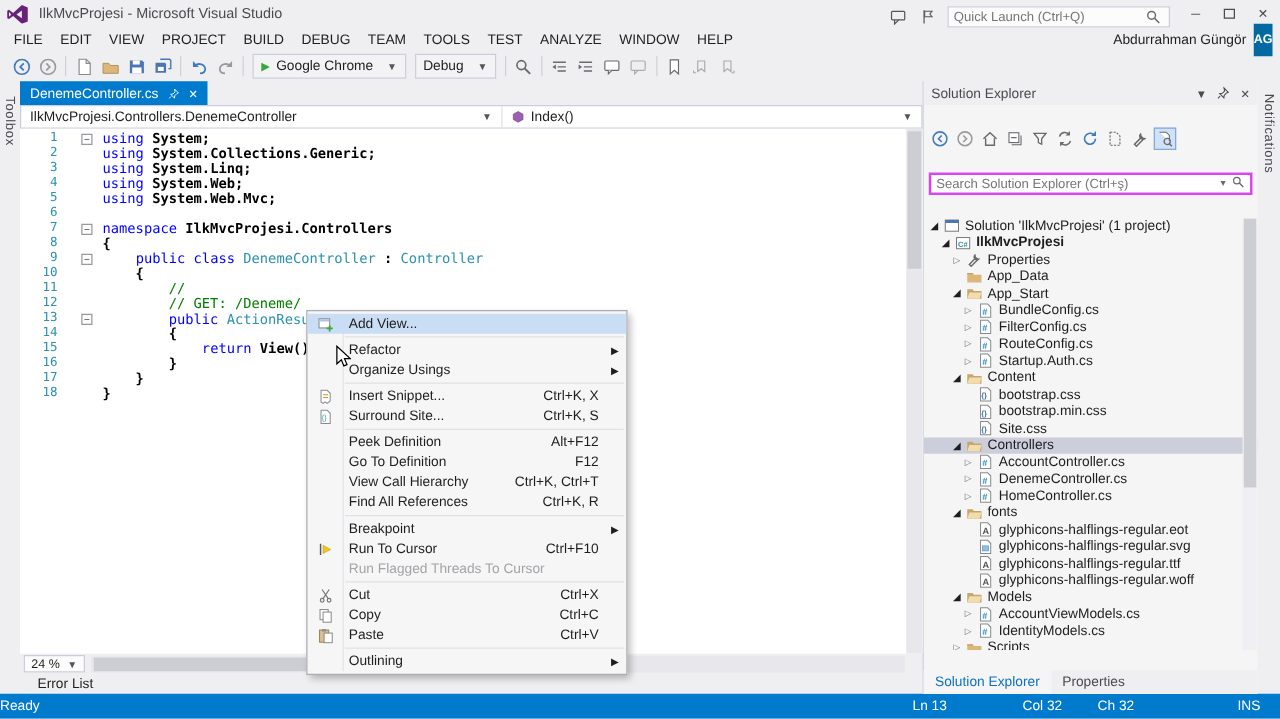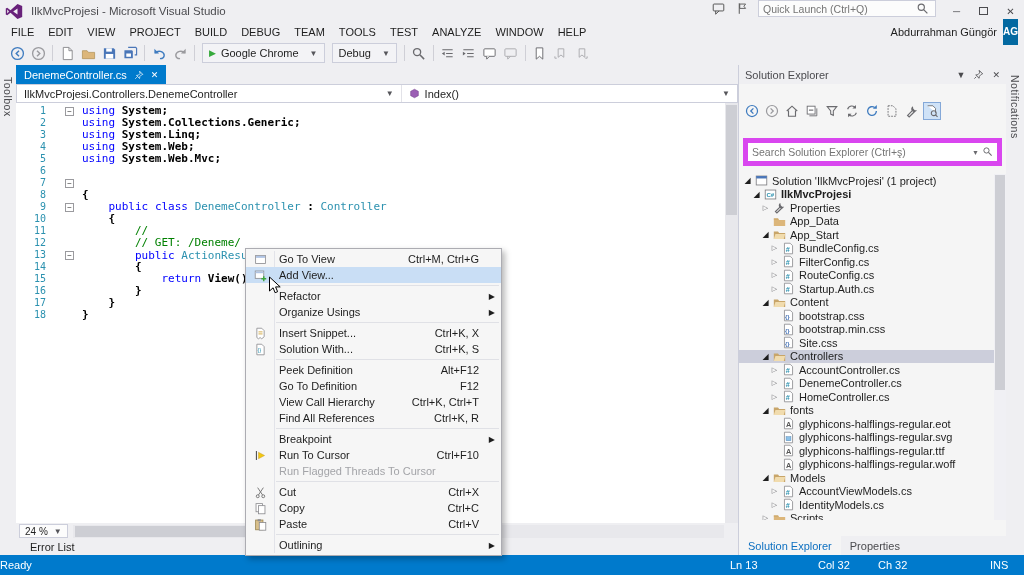--- a/index.html
+++ b/index.html
@@ -4,21 +4,21 @@
 <style>
   *{margin:0;padding:0;box-sizing:border-box;}
   html,body{width:1024px;height:575px;overflow:hidden;background:#EFEFF2;
     font-family:"Liberation Sans",sans-serif;font-size:11px;color:#1E1E1E;}
   body{position:relative;}
 
   
   .titlebar{height:22px;display:flex;align-items:center;padding-left:5px;gap:5px;}
   .vs-logo svg{width:18px;height:15px;display:block;}
   .title{font-size:11.5px;color:#4B4B4F;margin-left:3px;}
-  .title-right{margin-left:auto;display:flex;align-items:flex-start;gap:7px;height:100%;}
+  .title-right{margin-left:auto;display:flex;align-items:flex-end;gap:7px;height:100%;}
   .tb-ic{width:17px;height:17px;display:flex;align-items:center;justify-content:center;}
   .tb-ic svg{width:13px;height:13px;}
   .quick-launch{display:flex;align-items:center;border:1px solid #CCCEDB;background:#FCFCFC;height:17px;width:178px;padding:0 4px;gap:3px;}
   .quick-launch input{border:none;outline:none;flex:1;font-size:10.5px;color:#7A7A7E;background:transparent;font-family:"Liberation Sans",sans-serif;}
   .win-btns{display:flex;align-items:center;height:100%;}
   .win-btn{width:27px;height:100%;display:flex;align-items:center;justify-content:center;color:#4B4B4F;font-size:10px;}
   .maxi{width:9px;height:8px;border:1px solid #4B4B4F;display:inline-block;}
 
   
   .menubar{height:19px;display:flex;align-items:center;padding-left:4px;}
@@ -75,21 +75,21 @@
   
   .sol-exp{width:268px;background:#F5F5F5;display:flex;flex-direction:column;border-left:1px solid #CCCEDB;gap:16px;}
   .panel-header{height:19px;display:flex;align-items:center;padding:0 6px;color:#4B4B4F;background:#EFEFF2;}
   .ph-icons{margin-left:auto;display:flex;gap:8px;align-items:center;font-size:9px;color:#4B4B4F;}
   .ph-icons svg{width:11px;height:11px;display:block;}
   .panel-toolbar{height:21px;display:flex;align-items:center;gap:2px;padding:0 4px;}
   .pt-icon{width:18px;height:18px;display:flex;align-items:center;justify-content:center;}
   .pt-icon svg{width:14px;height:14px;}
   .pt-icon.pressed{background:#CFE2F7;border:1px solid #84A8D8;}
   .se-search{height:21px;padding:1px 4px 2px 4px;}
-  .search-box{height:28px;border:5px solid #d946ef;background:#fff;display:flex;align-items:center;padding:0 4px;gap:3px;}
+  .search-box{height:18px;border:2px solid #d946ef;background:#fff;display:flex;align-items:center;padding:0 4px;gap:3px;}
   .search-box input{flex:1;border:none;outline:none;font-size:10.5px;color:#8A8A8E;font-family:"Liberation Sans",sans-serif;background:transparent;}
   .search-box svg{width:11px;height:11px;}
   .tree{flex:1;overflow:hidden;position:relative;}
   .trow{display:flex;align-items:center;height:13.5px;white-space:nowrap;}
   .trow.selected{background:#CCCEDB;}
   .arrow{width:11px;font-size:7px;color:#6A6A6E;text-align:center;flex-shrink:0;}
   .arrow.exp{color:#1E1E1E;font-size:8px;}
   .ticon{width:16px;height:13px;display:flex;align-items:center;justify-content:center;margin-right:3px;flex-shrink:0;}
   .ticon svg{width:13px;height:13px;}
   .bold{font-weight:bold;}
@@ -320,21 +320,21 @@
     </div>
 
     <div class="code-area">
       <div id="code-lines">
           <div class="code-line"><span class="ln">1</span><span class="fold"><span class="fbox">−</span></span><span class="code-text"><span class="tk-k">using</span><span class="tk-p"> System;</span></span></div>
           <div class="code-line"><span class="ln">2</span><span class="fold"></span><span class="code-text"><span class="tk-k">using</span><span class="tk-p"> System.Collections.Generic;</span></span></div>
           <div class="code-line"><span class="ln">3</span><span class="fold"></span><span class="code-text"><span class="tk-k">using</span><span class="tk-p"> System.Linq;</span></span></div>
           <div class="code-line"><span class="ln">4</span><span class="fold"></span><span class="code-text"><span class="tk-k">using</span><span class="tk-p"> System.Web;</span></span></div>
           <div class="code-line"><span class="ln">5</span><span class="fold"></span><span class="code-text"><span class="tk-k">using</span><span class="tk-p"> System.Web.Mvc;</span></span></div>
           <div class="code-line"><span class="ln">6</span><span class="fold"></span><span class="code-text"></span></div>
-          <div class="code-line"><span class="ln">7</span><span class="fold"><span class="fbox">−</span></span></div>
+          <div class="code-line"><span class="ln">7</span><span class="fold"><span class="fbox">−</span></span><span class="code-text"><span class="tk-k">namespace</span><span class="tk-p"> IlkMvcProjesi.Controllers</span></span></div>
           <div class="code-line"><span class="ln">8</span><span class="fold"></span><span class="code-text"><span class="tk-p">{</span></span></div>
           <div class="code-line"><span class="ln">9</span><span class="fold"><span class="fbox">−</span></span><span class="code-text"><span class="tk-p">    </span><span class="tk-k">public</span><span class="tk-p"> </span><span class="tk-k">class</span><span class="tk-p"> </span><span class="tk-t">DenemeController</span><span class="tk-p"> : </span><span class="tk-t">Controller</span></span></div>
           <div class="code-line"><span class="ln">10</span><span class="fold"></span><span class="code-text"><span class="tk-p">    {</span></span></div>
           <div class="code-line"><span class="ln">11</span><span class="fold"></span><span class="code-text"><span class="tk-p">        </span><span class="tk-c">//</span></span></div>
           <div class="code-line"><span class="ln">12</span><span class="fold"></span><span class="code-text"><span class="tk-p">        </span><span class="tk-c">// GET: /Deneme/</span></span></div>
           <div class="code-line"><span class="ln">13</span><span class="fold"><span class="fbox">−</span></span><span class="code-text"><span class="tk-p">        </span><span class="tk-k">public</span><span class="tk-p"> </span><span class="tk-t">ActionResult</span><span class="tk-p"> Index()</span><span class="caret"></span></span></div>
           <div class="code-line"><span class="ln">14</span><span class="fold"></span><span class="code-text"><span class="tk-p">        {</span></span></div>
           <div class="code-line"><span class="ln">15</span><span class="fold"></span><span class="code-text"><span class="tk-p">            </span><span class="tk-k">return</span><span class="tk-p"> View();</span></span></div>
           <div class="code-line"><span class="ln">16</span><span class="fold"></span><span class="code-text"><span class="tk-p">        }</span></span></div>
           <div class="code-line"><span class="ln">17</span><span class="fold"></span><span class="code-text"><span class="tk-p">    }</span></span></div>
@@ -759,30 +759,20 @@
   <span class="sb-right">
     <span class="sb-ln">Ln 13</span>
     <span class="sb-col">Col 32</span>
     <span class="sb-ch">Ch 32</span>
     <span class="sb-mode">INS</span>
   </span>
 </div>
 
 <div class="ctx" id="ctx">
     <div class="ctx-gutter"></div>
-    <div class="cm-item">
-      <span class="cm-icon">
-        <svg viewBox="0 0 16 16">
-          <rect x="2" y="3" width="12" height="10" fill="#fff" stroke="#8A8A8E"></rect>
-          <rect x="2.5" y="3.5" width="11" height="2.5" fill="#B0C4E4"></rect>
-        </svg>
-      </span>
-      <span class="cm-label">Go To View</span>
-      <span class="cm-short">Ctrl+M, Ctrl+G</span>
-    </div>
     <div class="cm-item hover">
       <span class="cm-icon">
         <svg viewBox="0 0 16 16">
           <rect x="1.5" y="2.5" width="10.5" height="9" fill="#fff" stroke="#8A8A8E"></rect>
           <rect x="2" y="3" width="9.5" height="2.2" fill="#B0C4E4"></rect>
           <path d="M12 9v6M9 12h6" stroke="#3DA73D" stroke-width="1.8"></path>
         </svg>
       </span>
       <span class="cm-label">Add View...</span>
     </div>
@@ -808,21 +798,21 @@
       <span class="cm-label">Insert Snippet...</span>
       <span class="cm-short">Ctrl+K, X</span>
     </div>
     <div class="cm-item">
       <span class="cm-icon">
         <svg viewBox="0 0 16 16">
           <path d="M3.5 1.5h6l3 3v10h-9z" fill="#fff" stroke="#8A8A8E"></path>
           <text x="4.2" y="11.5" font-size="7" fill="#2B91AF">{}</text>
         </svg>
       </span>
-      <span class="cm-label">Solution With...</span>
+      <span class="cm-label">Surround Site...</span>
       <span class="cm-short">Ctrl+K, S</span>
     </div>
     <div class="cm-sep"></div>
     <div class="cm-item">
       <span class="cm-icon"></span>
       <span class="cm-label">Peek Definition</span>
       <span class="cm-short">Alt+F12</span>
     </div>
     <div class="cm-item">
       <span class="cm-icon"></span>

